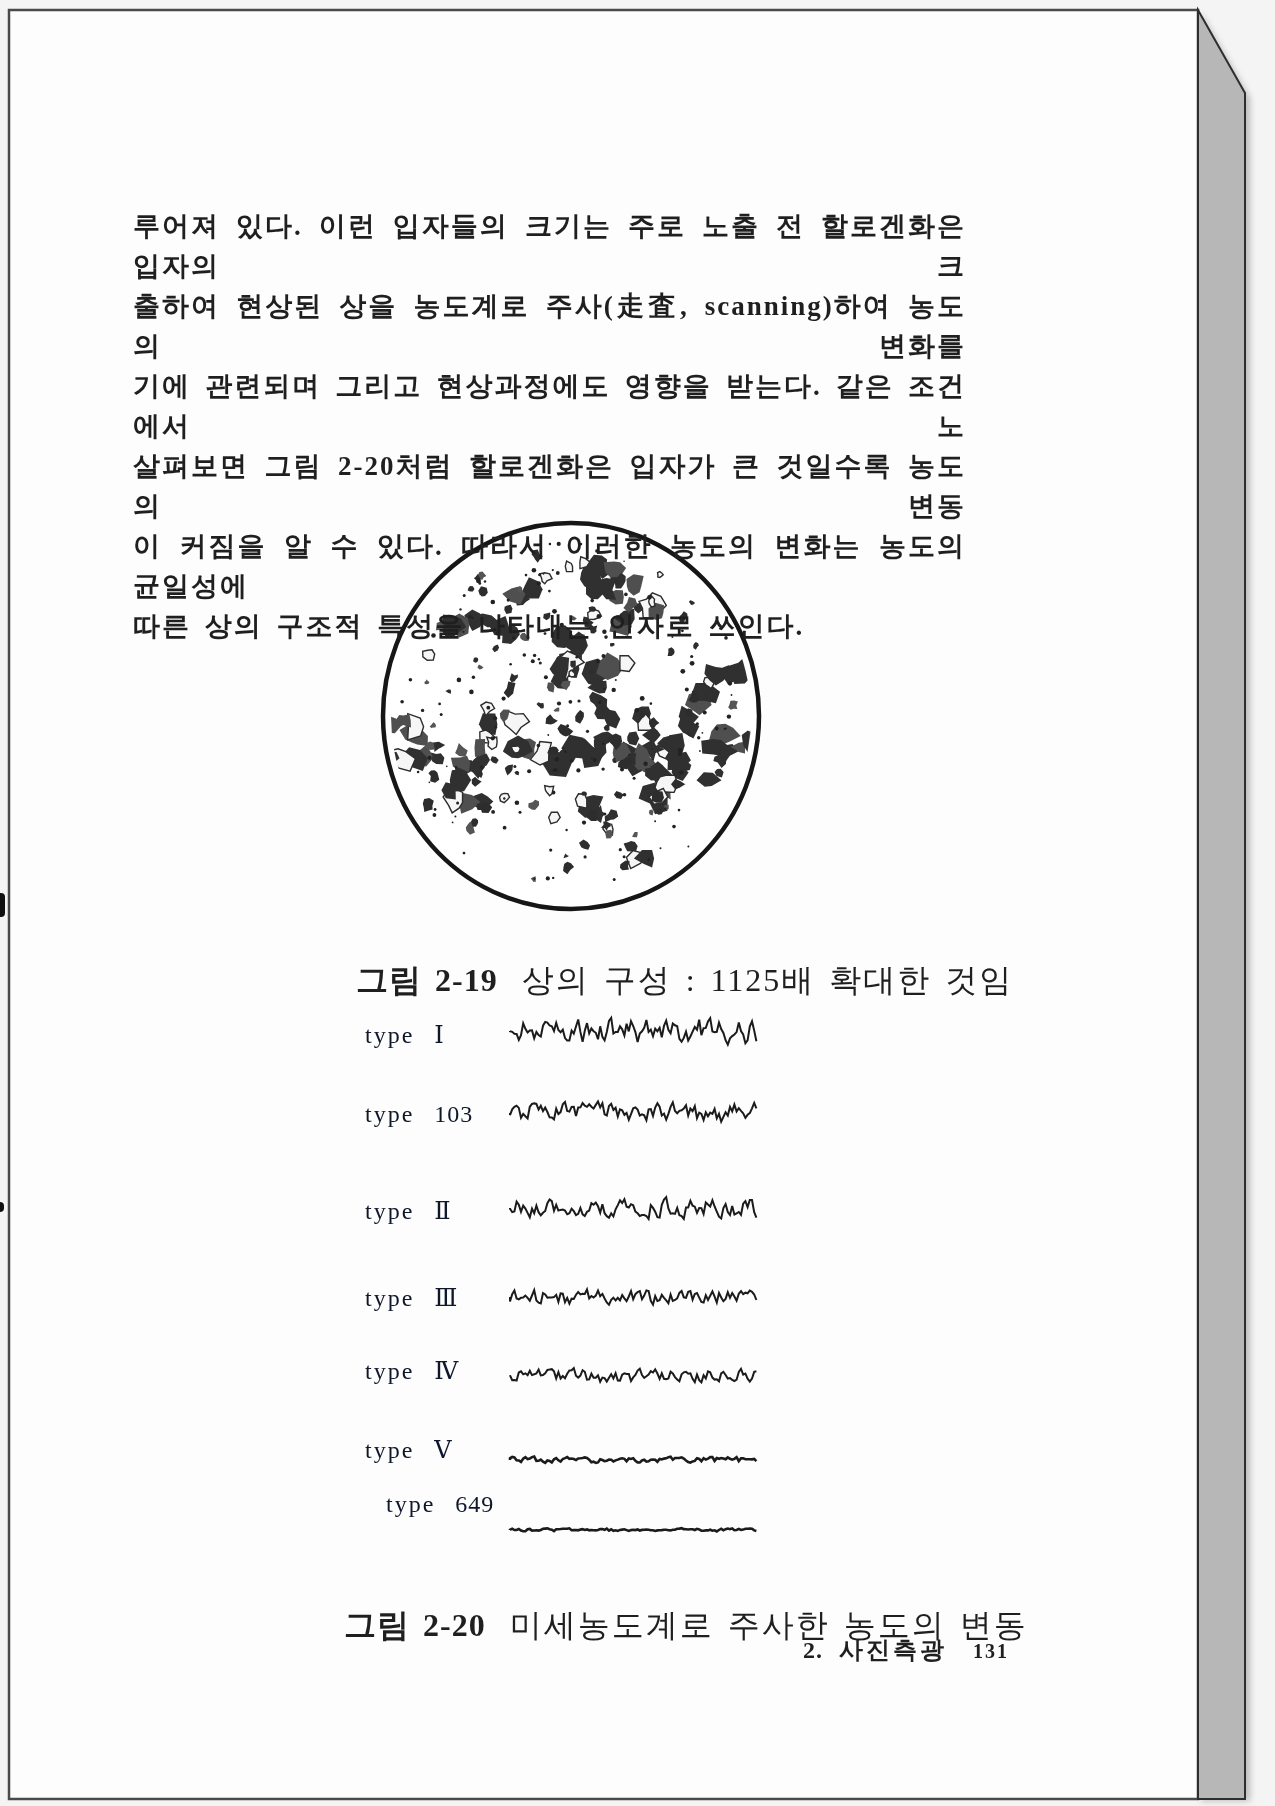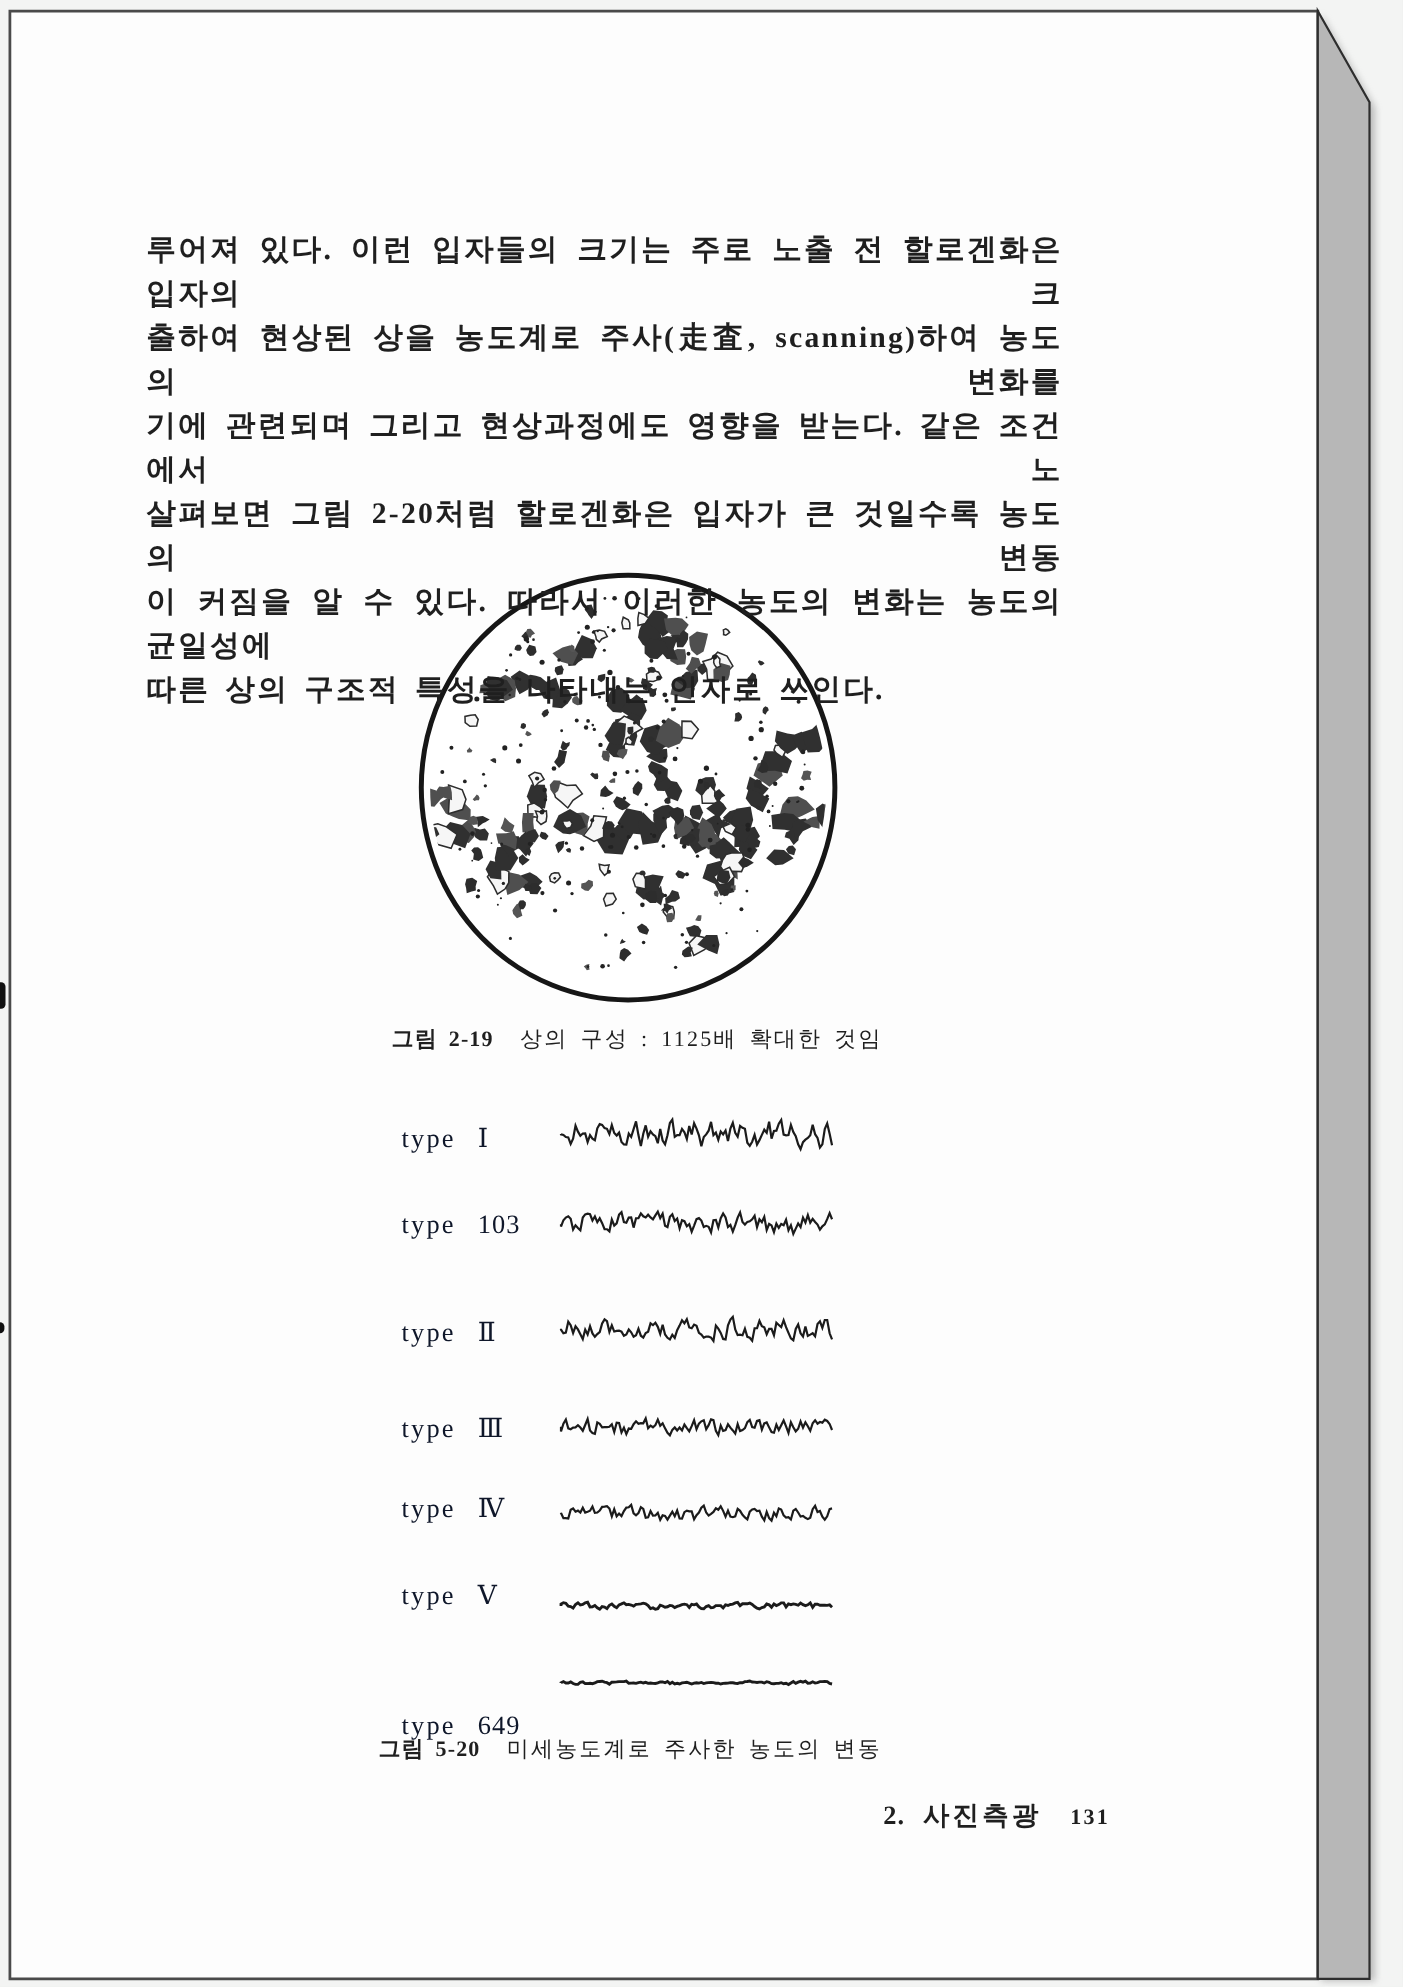--- a/index.html
+++ b/index.html
@@ -7,21 +7,21 @@
   .canvas{position:relative;width:1275px;height:1806px;overflow:hidden;background:#f3f4f3;}
   .abs{position:absolute;left:0;top:0;}
   #art{z-index:1;}
   .txt{position:absolute;z-index:2;color:#1f1f1f;}
   
   .para{left:133px;top:206px;width:833px;font-size:27px;line-height:40px;
         letter-spacing:2px;word-spacing:5px;}
   .para .pline{text-align:justify;text-align-last:justify;white-space:normal;font-weight:bold;}
   .para .pline.last{text-align-last:left;}
   
-  .cap{font-size:20px;letter-spacing:2px;word-spacing:4px;white-space:nowrap;}
+  .cap{font-size:32px;letter-spacing:2px;word-spacing:4px;white-space:nowrap;margin-top:28px;}
   .cap .clabel{font-weight:bold;margin-right:24px;letter-spacing:1px;}
   #cap19{left:356px;top:931px;}
   #cap20{left:344px;top:1576px;}
   
   .tlabel{position:absolute;left:365px;z-index:2;font-size:24px;color:#0f172a;
           letter-spacing:2px;white-space:nowrap;}
   .tlabel .tval{margin-left:20px;letter-spacing:1px;}
   
   .footer{left:803px;top:1634px;font-size:24px;font-weight:bold;white-space:nowrap;
           letter-spacing:1px;}
@@ -450,25 +450,25 @@
     <span class="clabel">그림 2-19</span><span>상의 구성 : 1125배 확대한 것임</span>
   </div>
 
   <div id="rows">
       <div class="tlabel" style="top: 1021px;"><span>type</span><span class="tval">Ⅰ</span></div>
       <div class="tlabel" style="top: 1101px;"><span>type</span><span class="tval">103</span></div>
       <div class="tlabel" style="top: 1197px;"><span>type</span><span class="tval">Ⅱ</span></div>
       <div class="tlabel" style="top: 1284px;"><span>type</span><span class="tval">Ⅲ</span></div>
       <div class="tlabel" style="top: 1357px;"><span>type</span><span class="tval">Ⅳ</span></div>
       <div class="tlabel" style="top: 1436px;"><span>type</span><span class="tval">Ⅴ</span></div>
-      <div class="tlabel" style="top: 1556px;"><span>type</span><span class="tval">649</span></div>
+      <div class="tlabel" style="top: 1491px; margin-left: 21px;"><span>type</span><span class="tval">649</span></div>
     </div>
 
   <div id="cap20" class="txt cap">
-    <span class="clabel">그림 5-20</span><span>미세농도계로 주사한 농도의 변동</span>
+    <span class="clabel">그림 2-20</span><span>미세농도계로 주사한 농도의 변동</span>
   </div>
 
   <div class="txt footer">
     <span>2.</span><span class="ftitle">사진측광</span><span class="fpage">131</span>
   </div>
 
   <div class="speck s1"></div>
   <div class="speck s2"></div>
 </div>
 

